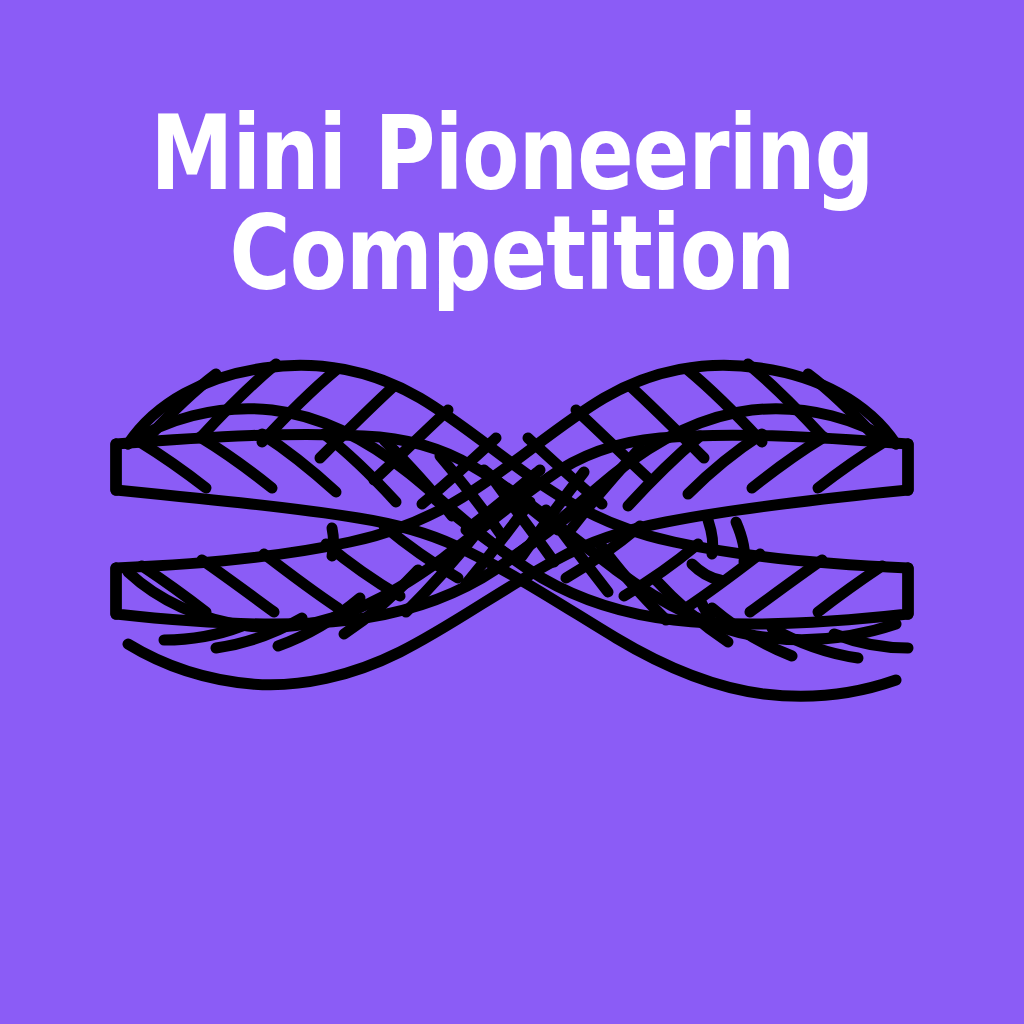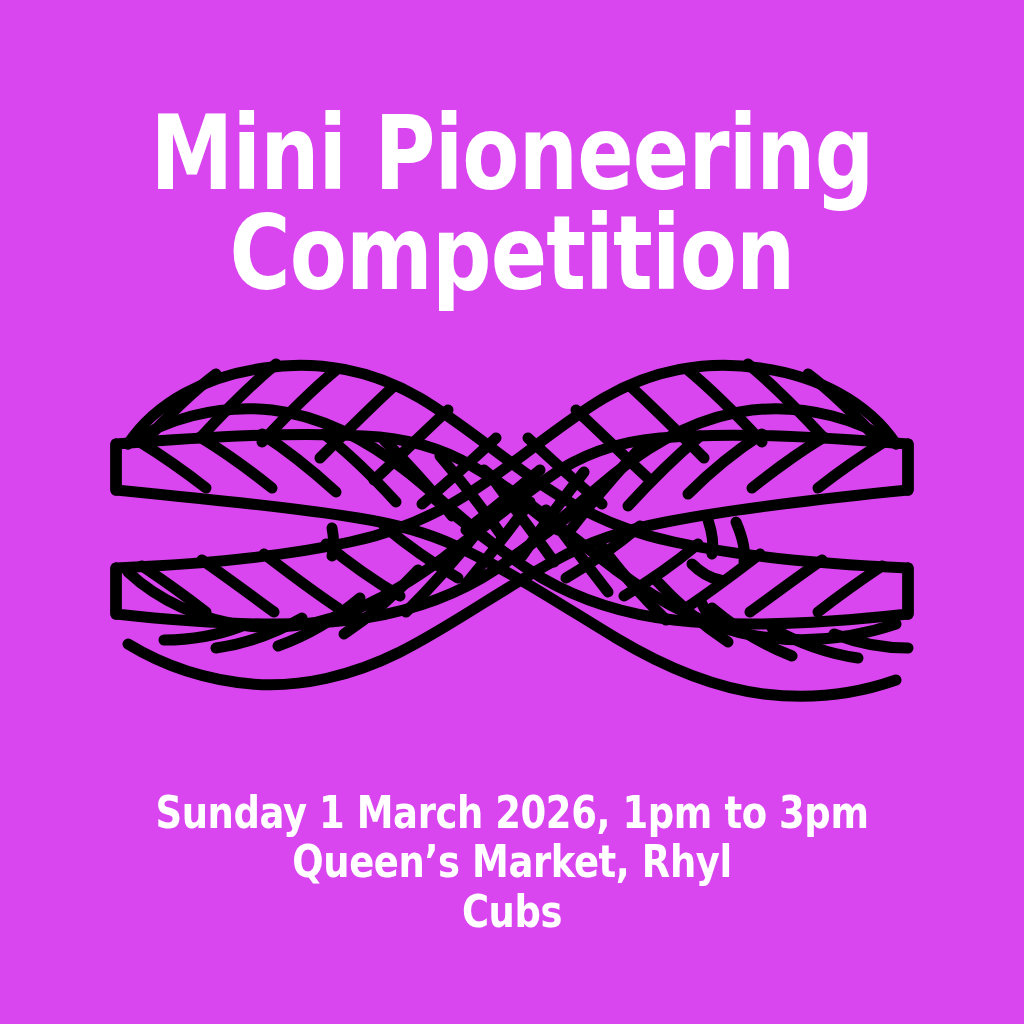--- a/index.html
+++ b/index.html
@@ -10,21 +10,21 @@
   body {
     width: 1024px;
     height: 1024px;
     overflow: hidden;
     font-family: "Liberation Sans", sans-serif;
   }
   #poster {
     position: relative;
     width: 1024px;
     height: 1024px;
-    background: #d946ef;
+    background: #8b5cf6;
     overflow: hidden;
   }
 
   
   #title-block {
     position: absolute;
     left: 0;
     top: 104px;
     width: 1024px;
     text-align: center;
@@ -207,19 +207,14 @@
 
         <path d="M612,188 C616,200 618,212 616,222"></path>
         <path d="M640,190 C646,204 650,218 648,230"></path>
         <path d="M596,232 C604,240 614,246 624,248"></path>
         <path d="M604,268 C610,280 616,290 620,298"></path>
         <path d="M236,196 C238,206 238,216 236,224"></path>
       </g>
     </svg>
   </div>
 
-  <div id="details-block">
-    <span class="detail-line">Sunday 1 March 2026, 1pm to 3pm</span>
-    <span class="detail-line">Queen’s Market, Rhyl</span>
-    <span class="detail-line">Cubs</span>
-  </div>
 
 </div>
 
 </body></html>

